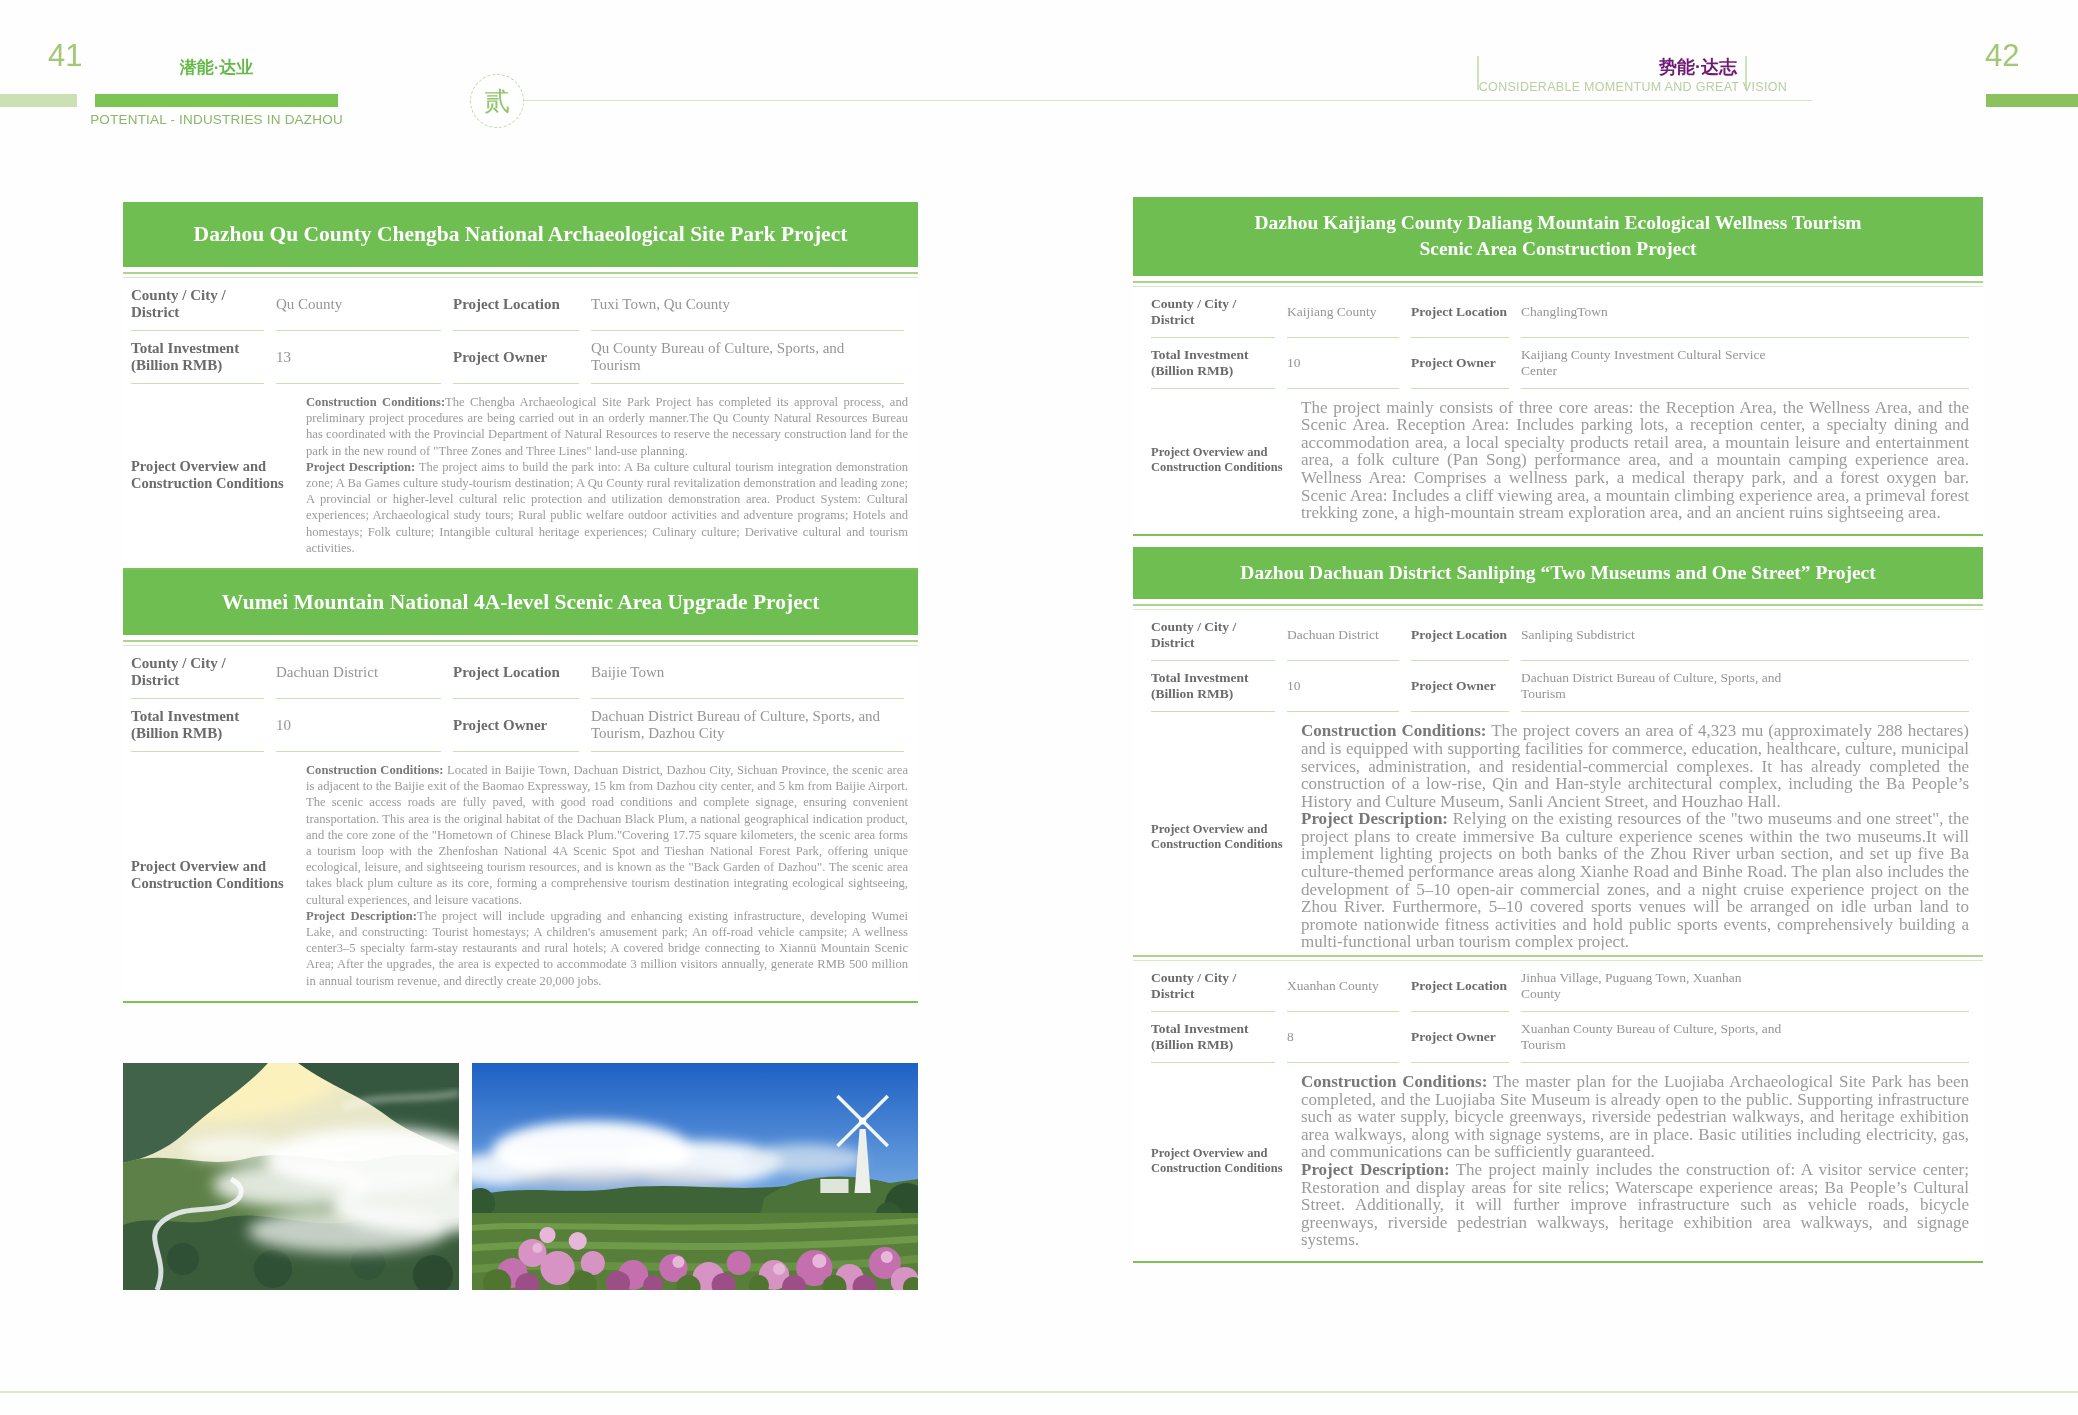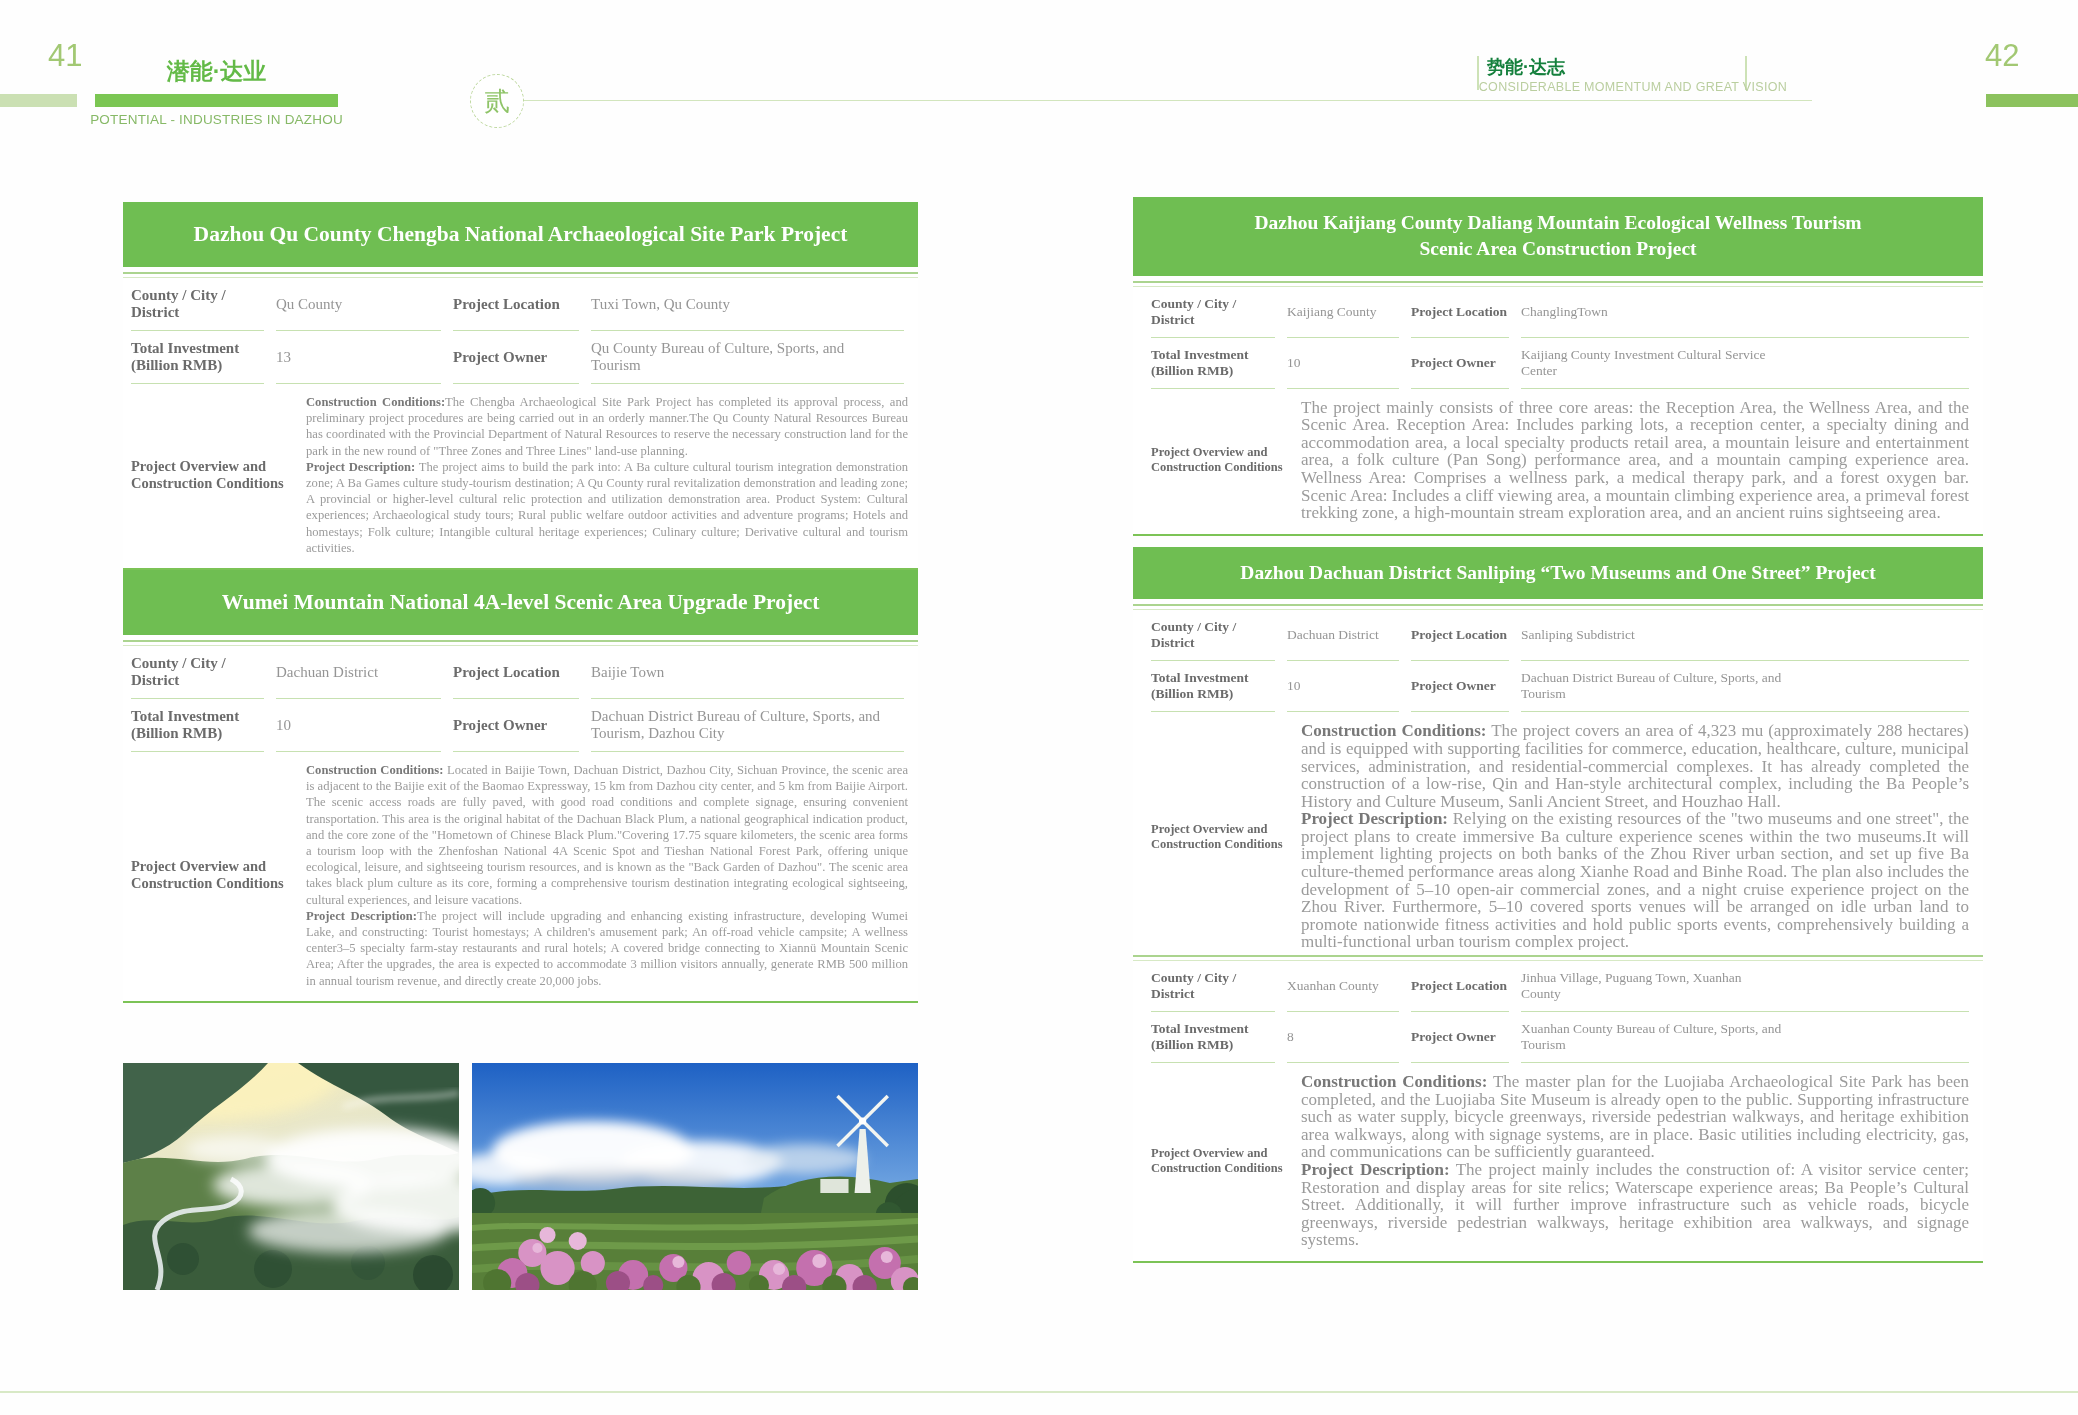--- a/index.html
+++ b/index.html
@@ -7,30 +7,30 @@
           font-family:"Liberation Serif",serif;padding-left:31px;}
 
   
   .pagenum{position:absolute;font-family:"Liberation Sans",sans-serif;font-size:31px;
            color:#a2c873;font-weight:400;}
   .bar{position:absolute;height:13px;}
   .bar-edge-l{left:0;top:94px;width:77px;background:#cbe0b3;}
   .bar-main-l{left:95px;top:94px;width:243px;background:#7bc653;}
   .bar-edge-r{left:1986px;top:94px;width:92px;background:#8cc25e;}
   .cn-l{position:absolute;left:95px;top:56px;width:243px;text-align:center;
-        font-family:"Liberation Sans",sans-serif;font-size:23px;font-weight:bold;color:#63ba47;}
+        font-family:"Liberation Sans",sans-serif;font-size:17px;font-weight:bold;color:#63ba47;}
   .en-l{position:absolute;left:78px;top:112px;width:277px;text-align:center;
         font-family:"Liberation Sans",sans-serif;font-size:13.5px;color:#87b967;letter-spacing:.2px;}
   .stamp{position:absolute;left:470px;top:74px;width:52px;height:52px;border:1px dashed #bcd79c;
          border-radius:50%;display:flex;align-items:center;justify-content:center;
          font-size:26px;color:#8fc468;background:#fff;}
   .hline{position:absolute;left:524px;top:100px;width:1288px;border-top:1px solid #d2e5bd;}
   .vbar{position:absolute;top:56px;width:2px;height:34px;background:#cde2b6;}
-  .cn-r{position:absolute;left:1487px;top:55px;width:250px;text-align:left;
-        font-family:"Liberation Sans",sans-serif;font-size:18px;font-weight:bold;color:#15803d;}
+  .cn-r{position:absolute;left:1487px;top:55px;width:250px;text-align:right;
+        font-family:"Liberation Sans",sans-serif;font-size:18px;font-weight:bold;color:#701a75;}
   .en-r{position:absolute;left:1437px;top:80px;width:350px;text-align:right;
         font-family:"Liberation Sans",sans-serif;font-size:12.5px;color:#bace9f;letter-spacing:.3px;}
   .footer-line{position:absolute;left:0;top:1391px;width:2078px;height:2px;background:#d8e9c6;}
 
   
   .card{position:absolute;background:#fff;}
   .cl{left:123px;width:795px;}
   .cr{left:1133px;width:850px;}
   .hdr{background:#6fbe52;color:#ffffff;font-weight:bold;text-align:center;white-space:pre-line;}
   .cl .hdr{font-size:21.5px;padding:20px 8px;}

